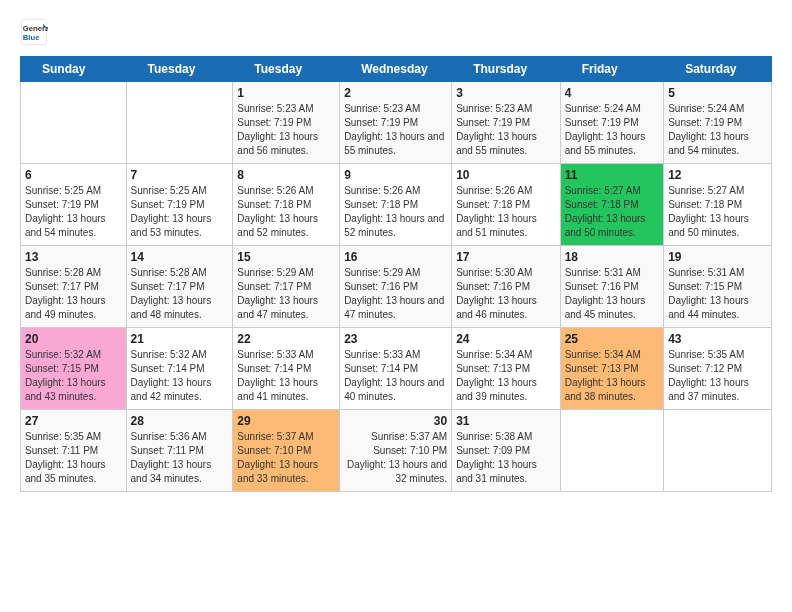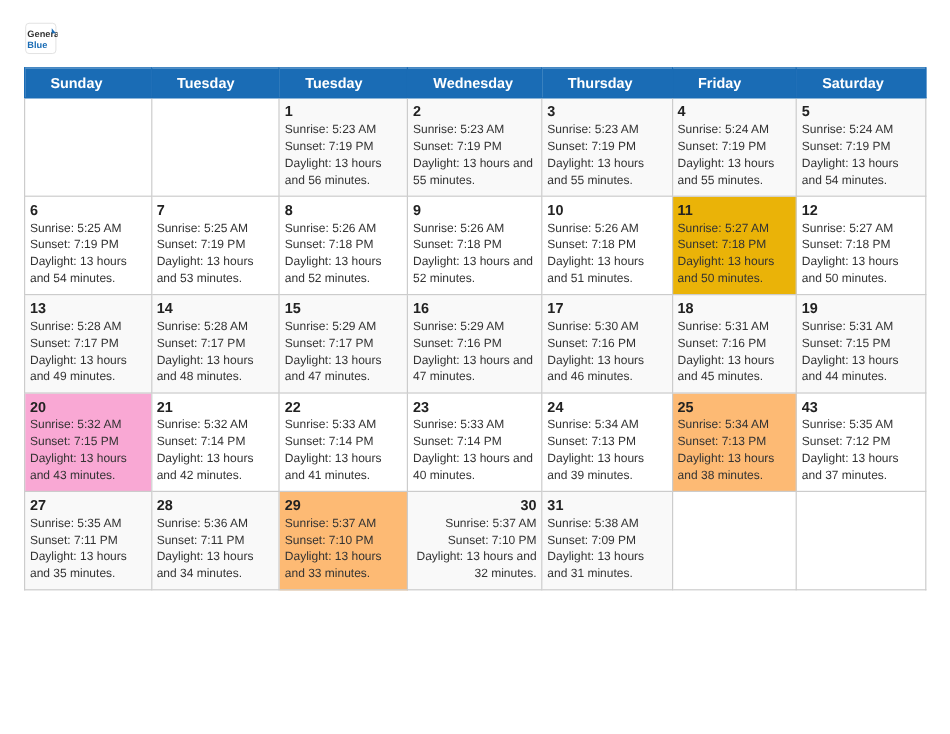--- a/index.html
+++ b/index.html
@@ -181,21 +181,21 @@
             <div class="day-info" style="white-space: pre-line;">Sunrise: 5:26 AM
 Sunset: 7:18 PM
 Daylight: 13 hours and 52 minutes.</div>
           </td>
           <td style="background: rgb(255, 255, 255);">
             <span class="day-number">10</span>
             <div class="day-info" style="white-space: pre-line;">Sunrise: 5:26 AM
 Sunset: 7:18 PM
 Daylight: 13 hours and 51 minutes.</div>
           </td>
-          <td style="background: #eab308;">
+          <td style="background: #22c55e;">
             <span class="day-number">11</span>
             <div class="day-info" style="white-space: pre-line;">Sunrise: 5:27 AM
 Sunset: 7:18 PM
 Daylight: 13 hours and 50 minutes.</div>
           </td>
           <td style="background: rgb(255, 255, 255);">
             <span class="day-number">12</span>
             <div class="day-info" style="white-space: pre-line;">Sunrise: 5:27 AM
 Sunset: 7:18 PM
 Daylight: 13 hours and 50 minutes.</div>

